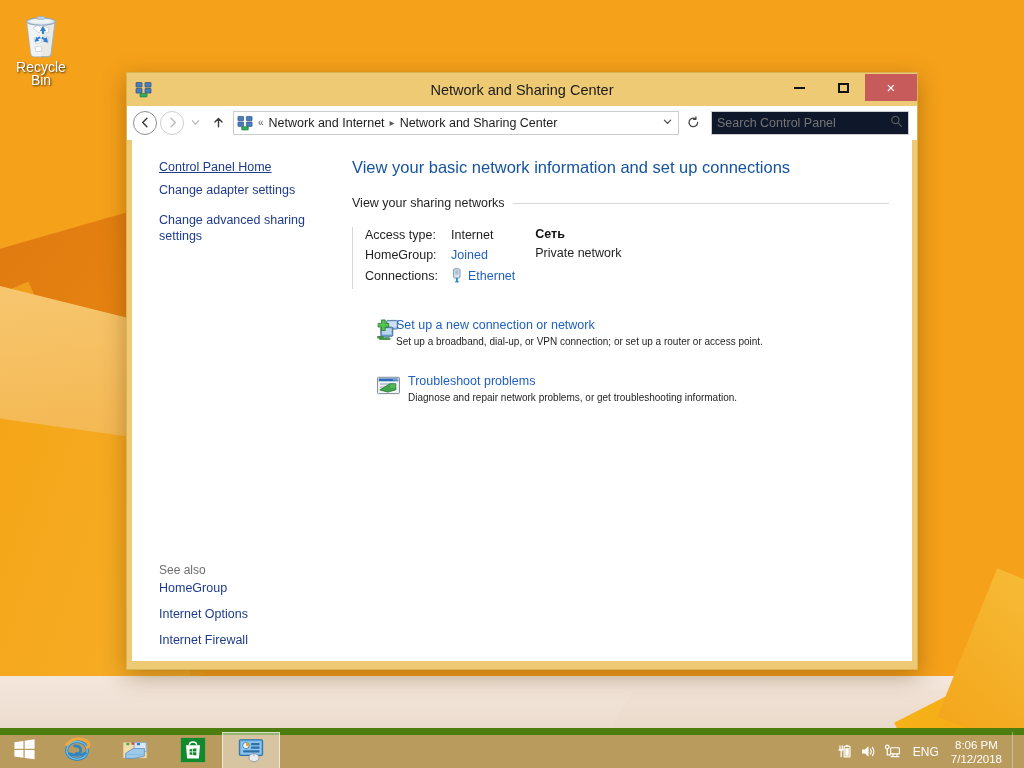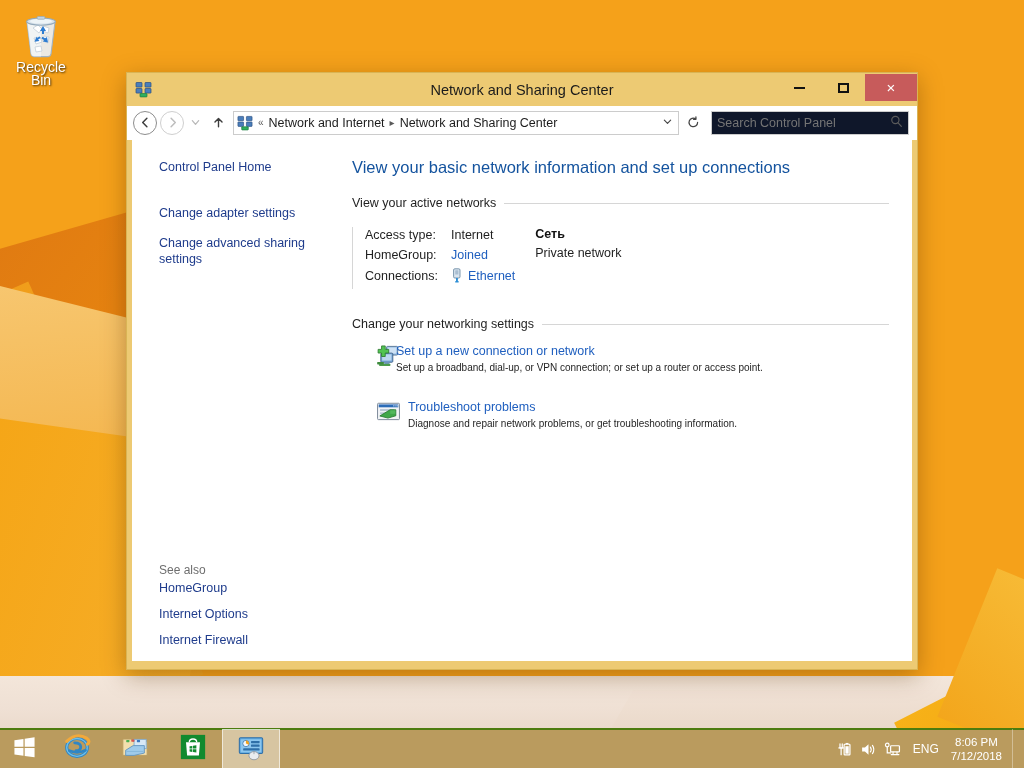--- a/index.html
+++ b/index.html
@@ -233,21 +233,21 @@
   .set-title { font-size: 12.5px; color: #1F5FBF; cursor: default; margin-bottom: 4px; }
   .set-desc { font-size: 10px; color: #1f1f1f; }
   .set-row.second { margin-top: 26px; gap: 12px; }
 
   
   #taskbar {
     position: absolute; left: 0; bottom: 0;
     width: 1024px; height: 40px;
     background: #BA9B5E;
     display: flex; align-items: center;
-    border-top: 2px solid #4d7c0f;
+    border-top: 7px solid #4d7c0f;
   }
   #startbtn {
     width: 48px; height: 40px;
     display: flex; align-items: center; justify-content: center;
     cursor: default;
   }
   .tb-item {
     width: 58px; height: 40px;
     display: flex; align-items: center; justify-content: center;
     cursor: default;
@@ -399,21 +399,21 @@
             <circle cx="5.8" cy="5.4" r="3.9" fill="none" stroke="currentColor" stroke-width="1.25"></circle>
             <path d="M8.7 8.4 L12.2 12.2" stroke="currentColor" stroke-width="1.35" stroke-linecap="round"></path>
           </svg>
         </span>
       </div>
     </div>
 
     <div id="winbody">
 
       <div id="sidebar">
-        <div class="side-link" style="margin-bottom:30px;">
+        <div class="side-link" style="margin-bottom:7px;text-decoration:underline;">
           <span>Control Panel Home</span>
         </div>
         <div class="side-link">
           <span>Change adapter settings</span>
         </div>
         <div class="side-link">
           <span>Change advanced sharing settings</span>
         </div>
 
         <div id="seealso">
@@ -427,21 +427,21 @@
           <div class="side-link" style="margin-bottom:0;">
             <span>Internet Firewall</span>
           </div>
         </div>
       </div>
 
       <div id="content">
         <div class="page-head">View your basic network information and set up connections</div>
 
         <div class="sec-head">
-          <span>View your active networks</span>
+          <span>View your sharing networks</span>
           <span class="rule"></span>
         </div>
 
         <div id="activenet">
           <div id="net-right">
             <div class="net-row">
               <span class="lbl">Access type:</span>
               <span class="val">Internet</span>
             </div>
             <div class="net-row">
@@ -461,24 +461,20 @@
               <span class="val link">Ethernet</span>
             </div>
           </div>
           <div id="net-left">
             <div class="net-name">Сеть</div>
             <div class="net-type">Private network</div>
           </div>
         </div>
 
         <div id="settings">
-          <div class="sec-head">
-            <span>Change your networking settings</span>
-            <span class="rule"></span>
-          </div>
 
           <div class="set-row">
             <div class="s-icon-box">
               <svg viewBox="0 0 26 26" width="25" height="25">
                 <rect x="11" y="2.5" width="11.5" height="9" rx="1" fill="#9FC3E8" stroke="#4B6C8F" stroke-width="0.9"></rect>
                 <rect x="12.4" y="3.8" width="8.7" height="6" fill="#CFE2F5"></rect>
                 <rect x="5" y="9.5" width="12.5" height="9.5" rx="1" fill="#79A9DB" stroke="#3C5E82" stroke-width="0.9"></rect>
                 <rect x="6.4" y="10.8" width="9.7" height="6.4" fill="#BCD8F1"></rect>
                 <rect x="8.6" y="19.2" width="5.4" height="1.8" fill="#6E9AC9"></rect>
                 <rect x="3.2" y="20.6" width="11.8" height="2.3" rx="0.7" fill="#4C9B4C"></rect>

